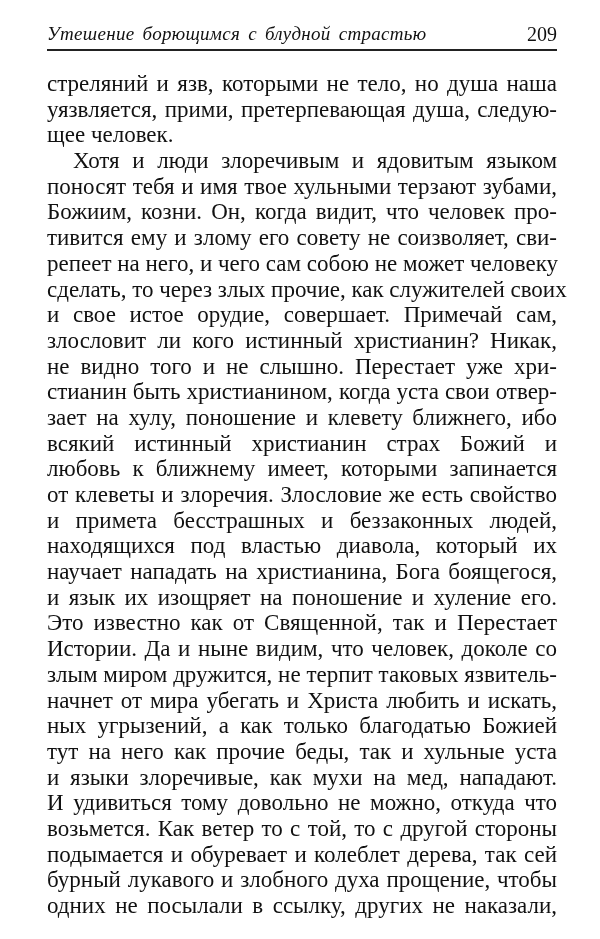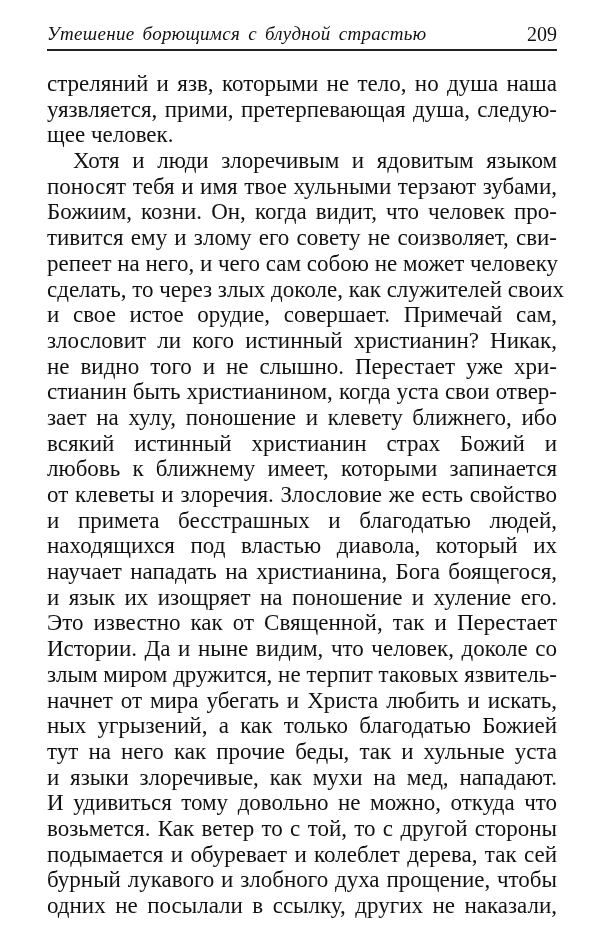--- a/index.html
+++ b/index.html
@@ -27,30 +27,30 @@
   <div class="rule"></div>
   <div class="body-text" id="body-text">
       <span class="line">стреляний и язв, которыми не тело, но душа наша</span>
       <span class="line">уязвляется, прими, претерпевающая душа, следую-</span>
       <span class="line last">щее человек.</span>
       <span class="line indent">Хотя и люди злоречивым и ядовитым языком</span>
       <span class="line">поносят тебя и имя твое хульными терзают зубами,</span>
       <span class="line">Божиим, козни. Он, когда видит, что человек про-</span>
       <span class="line">тивится ему и злому его совету не соизволяет, сви-</span>
       <span class="line">репеет на него, и чего сам собою не может человеку</span>
-      <span class="line">сделать, то через злых доколе, как служителей своих</span>
+      <span class="line">сделать, то через злых прочие, как служителей своих</span>
       <span class="line">и свое истое орудие, совершает. Примечай сам,</span>
       <span class="line">злословит ли кого истинный христианин? Никак,</span>
       <span class="line">не видно того и не слышно. Перестает уже хри-</span>
       <span class="line">стианин быть христианином, когда уста свои отвер-</span>
       <span class="line">зает на хулу, поношение и клевету ближнего, ибо</span>
       <span class="line">всякий истинный христианин страх Божий и</span>
       <span class="line">любовь к ближнему имеет, которыми запинается</span>
       <span class="line">от клеветы и злоречия. Злословие же есть свойство</span>
-      <span class="line">и примета бесстрашных и благодатью людей,</span>
+      <span class="line">и примета бесстрашных и беззаконных людей,</span>
       <span class="line">находящихся под властью диавола, который их</span>
       <span class="line">научает нападать на христианина, Бога боящегося,</span>
       <span class="line">и язык их изощряет на поношение и хуление его.</span>
       <span class="line">Это известно как от Священной, так и Перестает</span>
       <span class="line">Истории. Да и ныне видим, что человек, доколе со</span>
       <span class="line">злым миром дружится, не терпит таковых язвитель-</span>
       <span class="line">начнет от мира убегать и Христа любить и искать,</span>
       <span class="line">ных угрызений, а как только благодатью Божией</span>
       <span class="line">тут на него как прочие беды, так и хульные уста</span>
       <span class="line">и языки злоречивые, как мухи на мед, нападают.</span>

